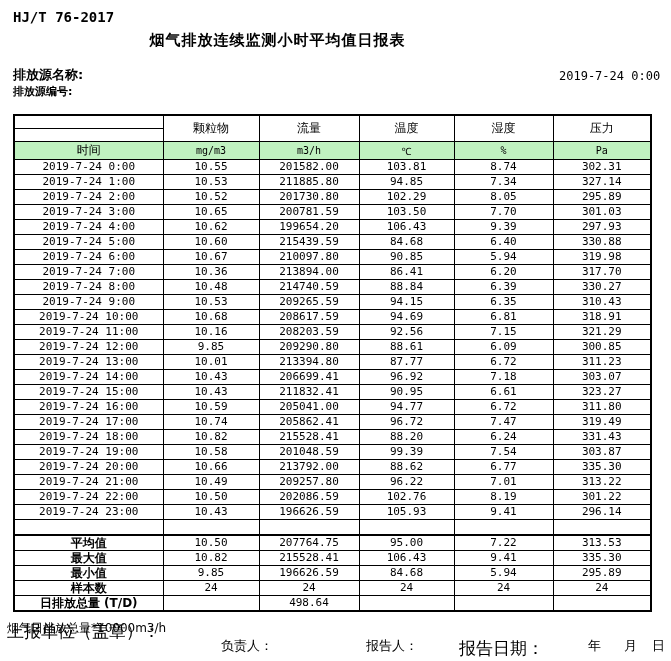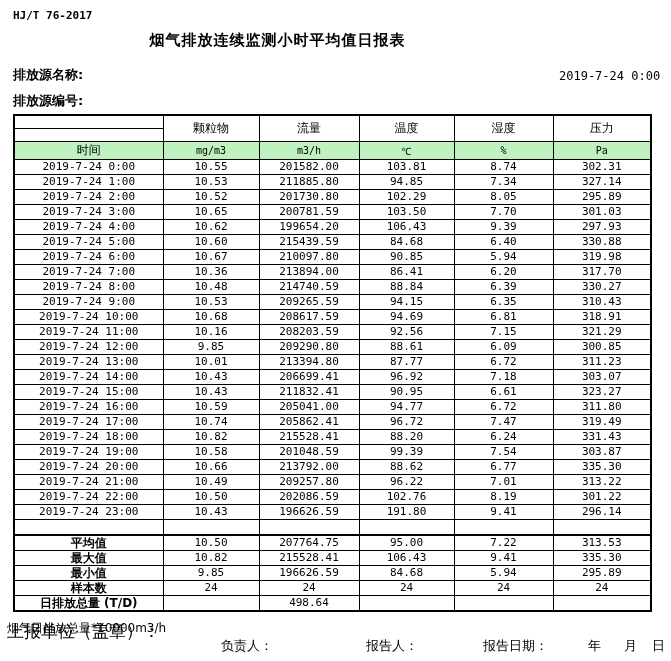--- a/index.html
+++ b/index.html
@@ -1,22 +1,22 @@
 <!DOCTYPE html>
 <html style="--green: #c0f2c0;"><head>
 <meta charset="utf-8">
 <style>
   html,body{margin:0;padding:0;background:#fff;}
   body{width:671px;height:661px;position:relative;overflow:hidden;
        font-family:"DejaVu Sans",sans-serif;color:#000;}
   .abs{position:absolute;white-space:nowrap;}
-  .std{left:13px;top:9px;font-size:11px;font-weight:bold;font-family:"DejaVu Sans Mono",monospace;}
+  .std{left:13px;top:9px;font-size:14px;font-weight:bold;font-family:"DejaVu Sans Mono",monospace;}
   .title{left:0;top:31px;width:555px;text-align:center;font-size:15px;font-weight:bold;letter-spacing:1px;}
   .src-name{left:13px;top:66px;font-size:13px;font-weight:bold;}
-  .src-code{left:13px;top:92px;font-size:13px;font-weight:bold;}
+  .src-code{left:13px;top:84px;font-size:11px;font-weight:bold;}
   .datetime{left:559px;top:69px;font-size:12px;font-family:"DejaVu Sans Mono",monospace;}
 
   table.report{position:absolute;left:13px;top:114px;width:637px;
     border-collapse:collapse;table-layout:fixed;
     border:2px solid #000;}
   table.report td,table.report th{border:1px solid #000;padding:0;margin:0;
     text-align:center;vertical-align:middle;overflow:hidden;}
   tr.hr-a td,tr.hr-a th,tr.hr-b td{height:12px;}
   tr.hr-a th{font-size:12px;font-weight:normal;}
   tr.units td{height:16px;background:var(--green,#c0f2c0);}
@@ -25,21 +25,21 @@
   td.time-cell,td.num{height:14px;font-size:11px;line-height:14px;
     font-family:"DejaVu Sans Mono",monospace;}
   td.sum-label{height:14px;font-size:12px;line-height:14px;font-weight:bold;}
   tr.empty-row td{height:14px;}
   tr.sum-first td{border-top:2px solid #000;}
 
   .foot-note{left:7px;top:620px;font-size:12px;}
   .foot-unit{left:7px;top:620px;font-size:17px;}
   .foot-manager{left:221px;top:637px;font-size:13px;}
   .foot-reporter{left:366px;top:637px;font-size:13px;}
-  .foot-date{left:483px;top:637px;font-size:13px;}
+  .foot-date{left:459px;top:637px;font-size:17px;}
   .foot-y{left:588px;top:637px;font-size:13px;}
   .foot-m{left:624px;top:637px;font-size:13px;}
   .foot-d{left:652px;top:637px;font-size:13px;}
 </style>
 </head>
 <body>
 
 <div class="abs std">HJ/T  76-2017</div>
 <div class="abs title">烟气排放连续监测小时平均值日报表</div>
 <div class="abs src-name">排放源名称:</div>
@@ -258,21 +258,21 @@
         <td class="num">10.50</td>
         <td class="num">202086.59</td>
         <td class="num">102.76</td>
         <td class="num">8.19</td>
         <td class="num">301.22</td>
       </tr>
       <tr>
         <td class="time-cell">2019-7-24 23:00</td>
         <td class="num">10.43</td>
         <td class="num">196626.59</td>
-        <td class="num">191.80</td>
+        <td class="num">105.93</td>
         <td class="num">9.41</td>
         <td class="num">296.14</td>
       </tr>
       <tr class="empty-row">
         <td class=""></td>
         <td class=""></td>
         <td class=""></td>
         <td class=""></td>
         <td class=""></td>
         <td class=""></td>

